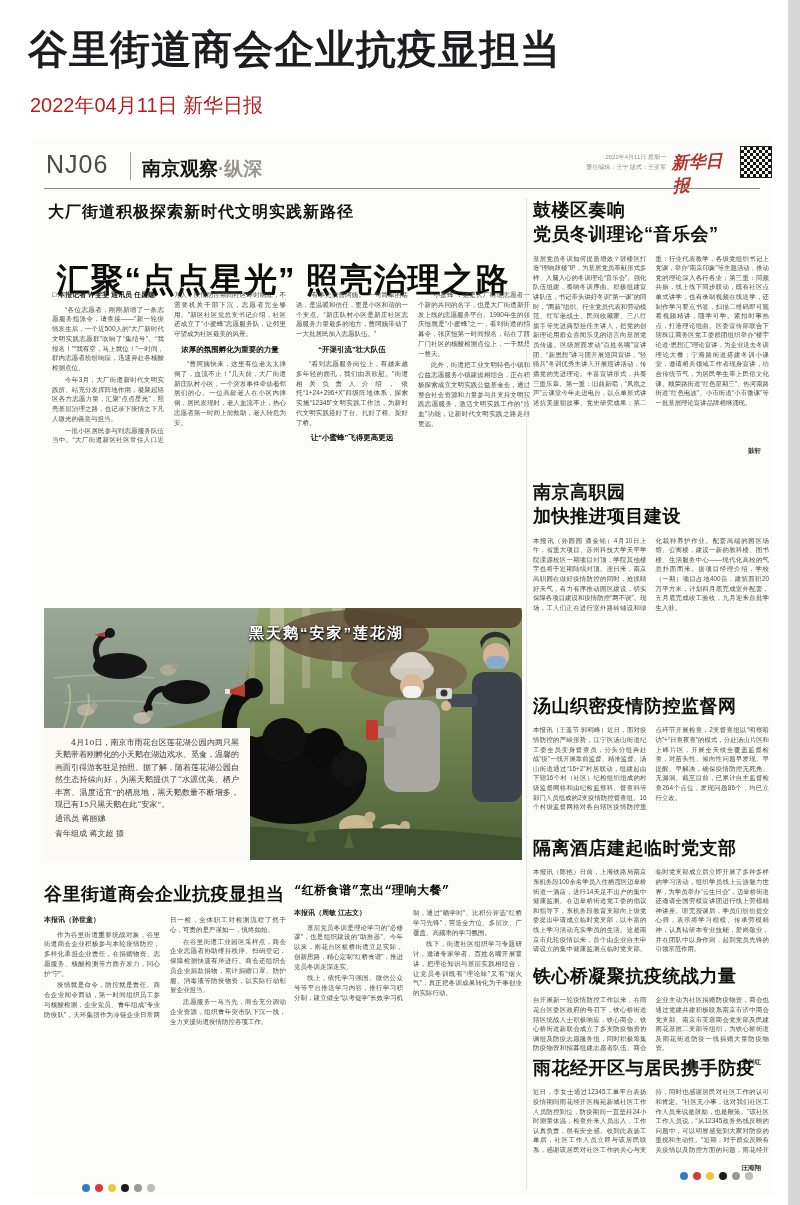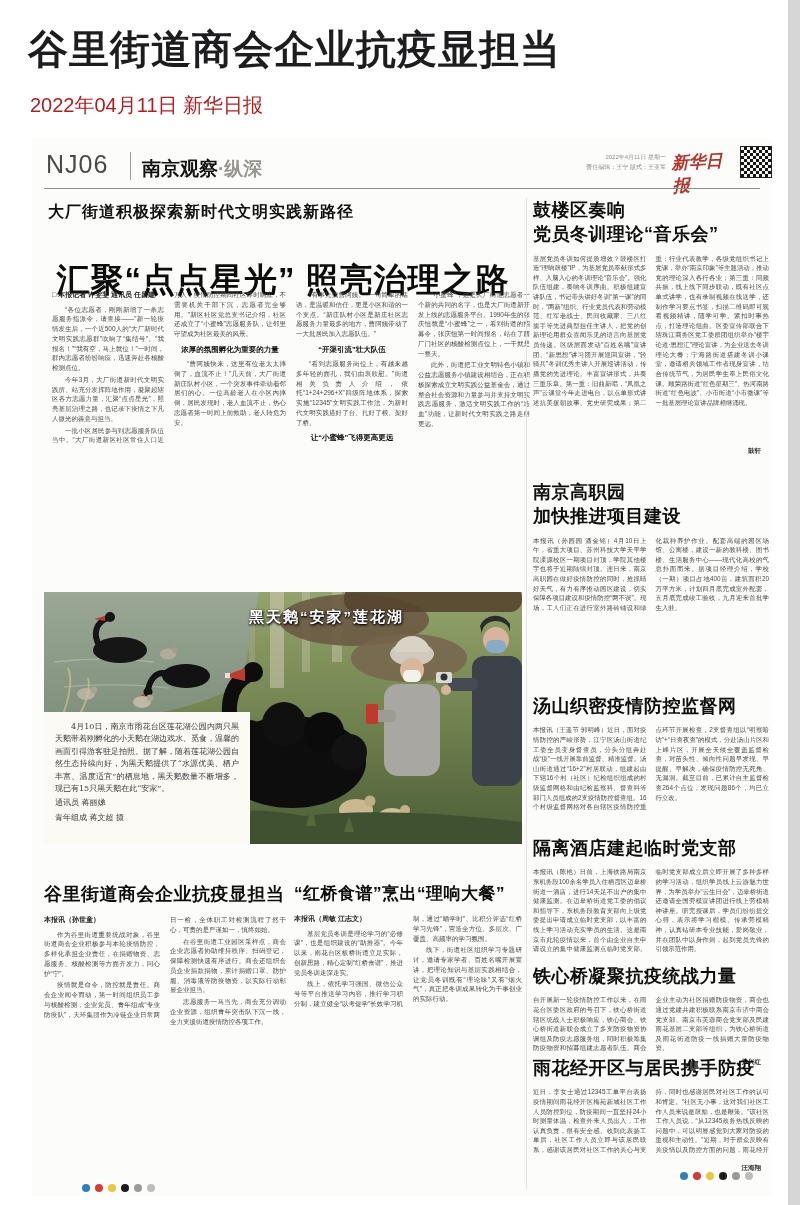--- a/index.html
+++ b/index.html
@@ -34,36 +34,36 @@
   #kicker{left:16px;top:64px;font-size:16px;font-weight:900;color:#111;letter-spacing:1px;}
   #headline{left:12px;top:84px;width:478px;text-align:center;font-size:33px;font-weight:900;
             color:#0c0c0c;letter-spacing:1px;margin-top:36px;}
   .bodyflow{font-size:6.5px;line-height:1.5;color:#4a4a4a;text-align:justify;overflow:hidden;}
   #main-flow{left:20px;top:152px;width:478px;height:322px;column-count:4;column-gap:10px;}
   .fl-byline{font-weight:700;font-size:7px;color:#1f1f1f;margin:0 0 4px;}
   .fl-p{text-indent:2em;margin:0 0 2px;}
   .fl-subhead{font-weight:700;text-align:center;font-size:7.5px;color:#101010;margin:5px 0 4px;text-indent:0;}
 
   
-  #photo{left:12px;top:454px;width:478px;height:252px;overflow:hidden;}
+  #photo{left:12px;top:470px;width:478px;height:252px;overflow:hidden;}
   #photo svg{display:block;}
   #photo-title{left:205px;top:16px;font-size:15px;font-weight:900;color:#ffffff;letter-spacing:2px;
                text-shadow:0 1px 2px rgba(0,0,0,.95),1px 1px 3px rgba(0,0,0,.9);}
   #photo-caption{left:0;bottom:0;width:206px;height:132px;background:#fbfaf5;
                  padding:9px 11px;box-sizing:border-box;font-family:"DejaVu Serif",serif;
                  font-size:8px;line-height:1.55;color:#3c3c3c;text-align:justify;overflow:hidden;}
   #photo-caption .cap{text-indent:2em;}
   #photo-caption .credit{margin-top:2px;}
 
   
   .bot-art{overflow:hidden;}
   #bot-a{left:12px;top:744px;width:242px;height:300px;}
   #bot-b{left:262px;top:744px;width:228px;height:300px;}
   .bot-headline{font-size:18px;font-weight:900;color:#0e0e0e;letter-spacing:.5px;margin:0 0 9px;}
-  #bot-b .bot-headline{font-size:17px;}
+  #bot-b .bot-headline{font-size:12px;font-family:Liberation Mono, monospace;}
   .bot-flow{column-count:2;column-gap:10px;height:262px;}
 
   
   #rail-divider{left:494px;top:60px;width:1px;height:992px;background:#e4e4e1;}
   .rail-art{left:501px;width:236px;overflow:hidden;}
   .rail-headline{font-size:18px;font-weight:900;color:#0e0e0e;line-height:1.35;letter-spacing:.5px;}
   .rail-body{column-count:2;column-gap:9px;margin-top:7px;font-size:6.4px;}
   .rail-body .lead{text-indent:2em;}
   .rail-sig{text-align:right;font-size:6.5px;font-weight:700;color:#333;padding-right:8px;margin-top:3px;}
   #rart-1{top:60px;height:262px;}  #rart-1 .rail-body{height:190px;}

